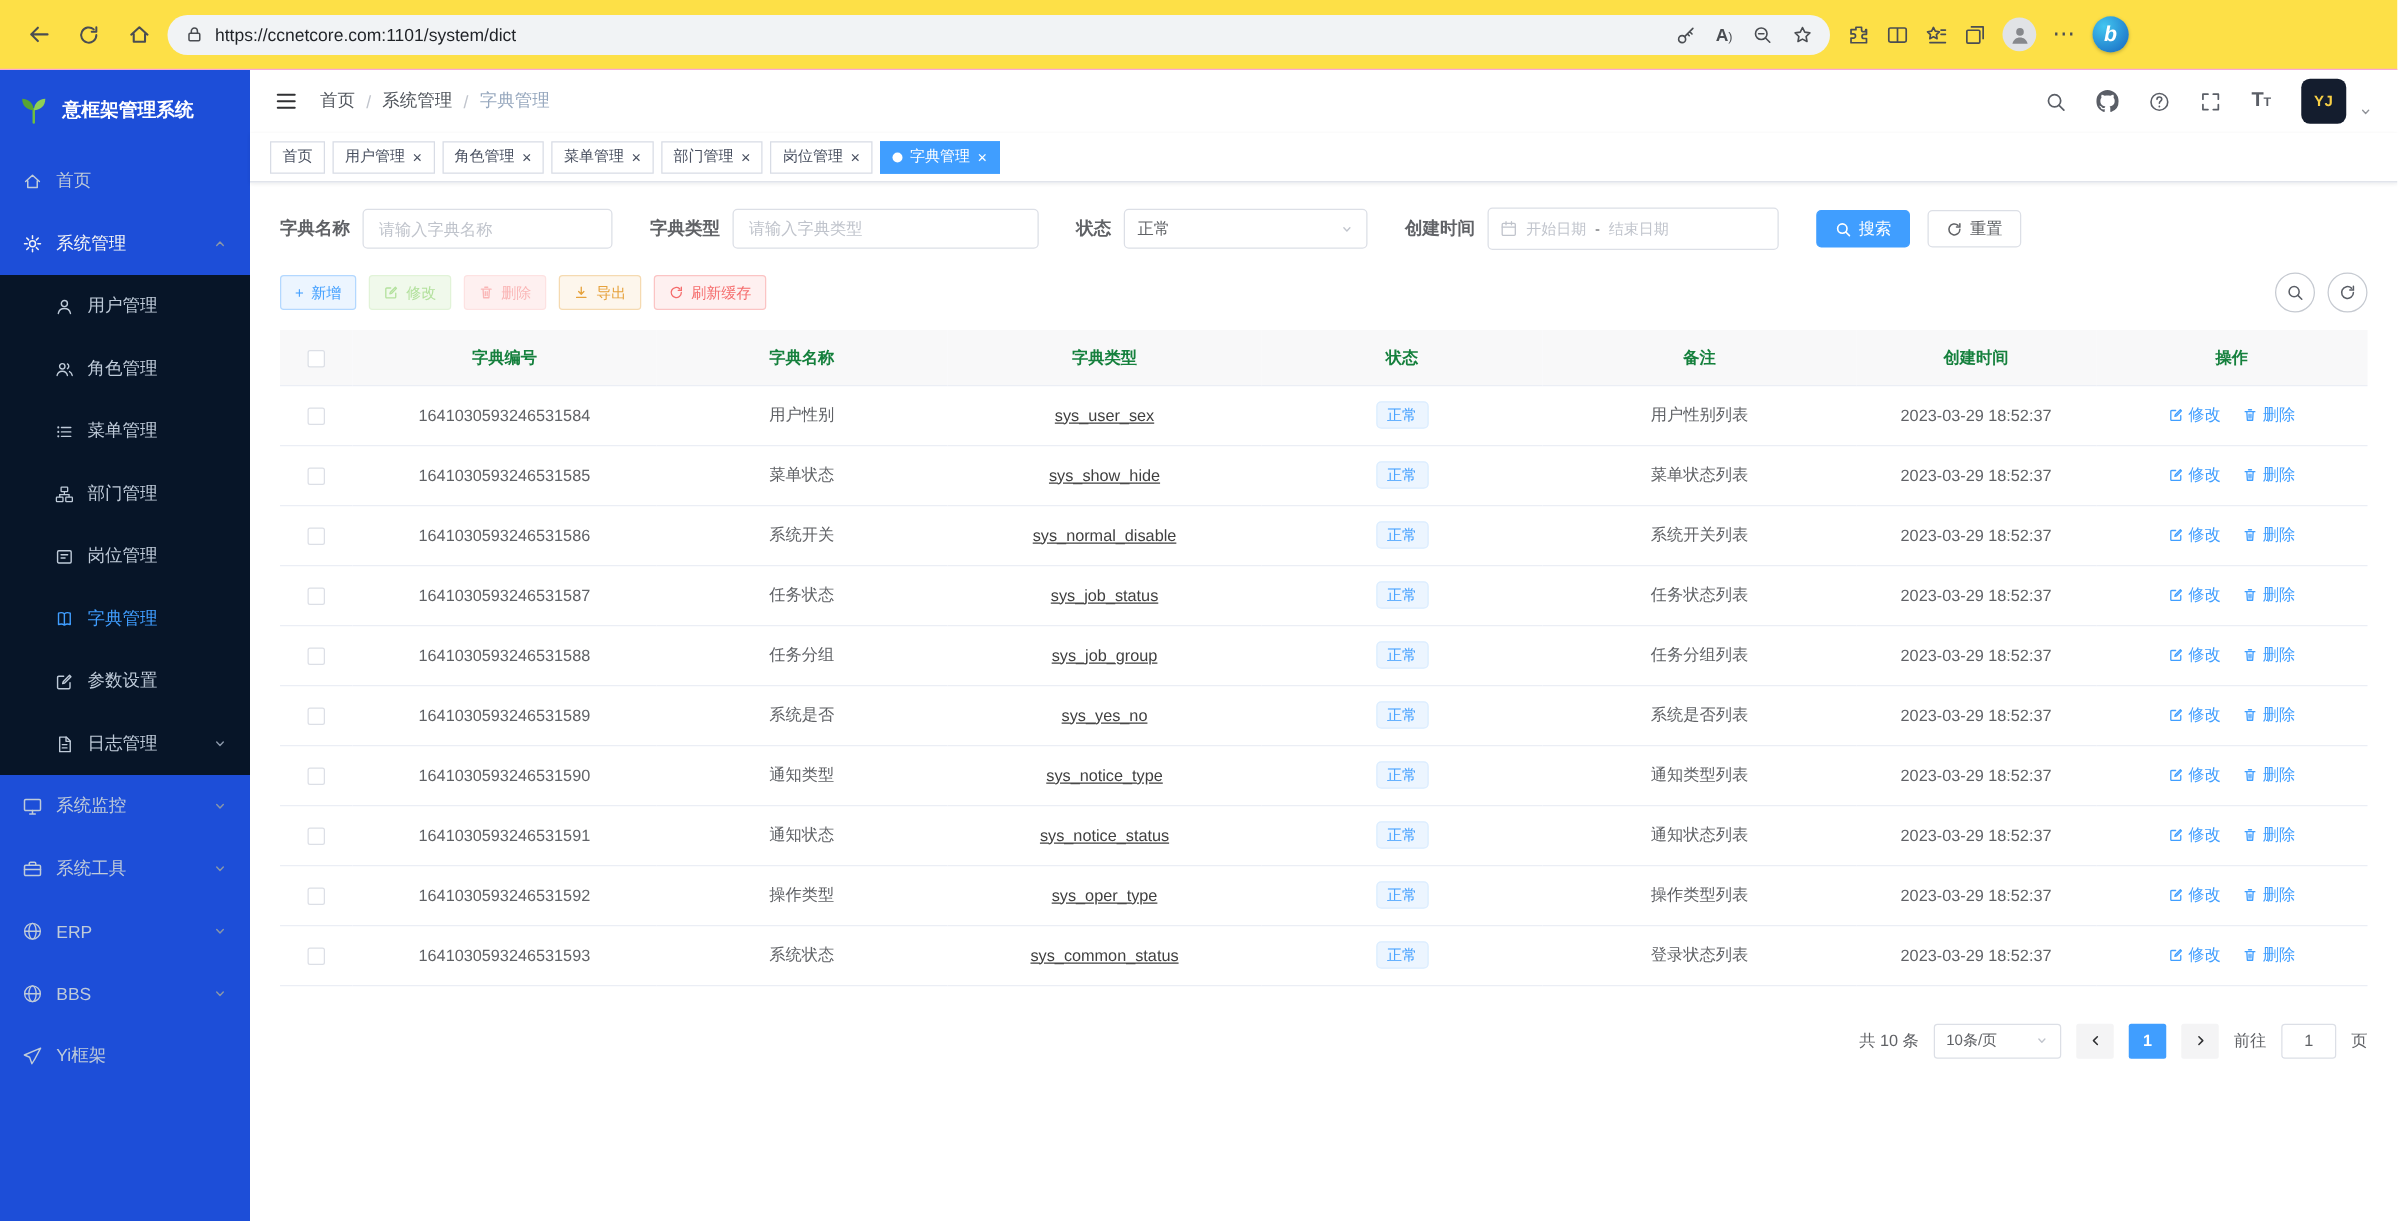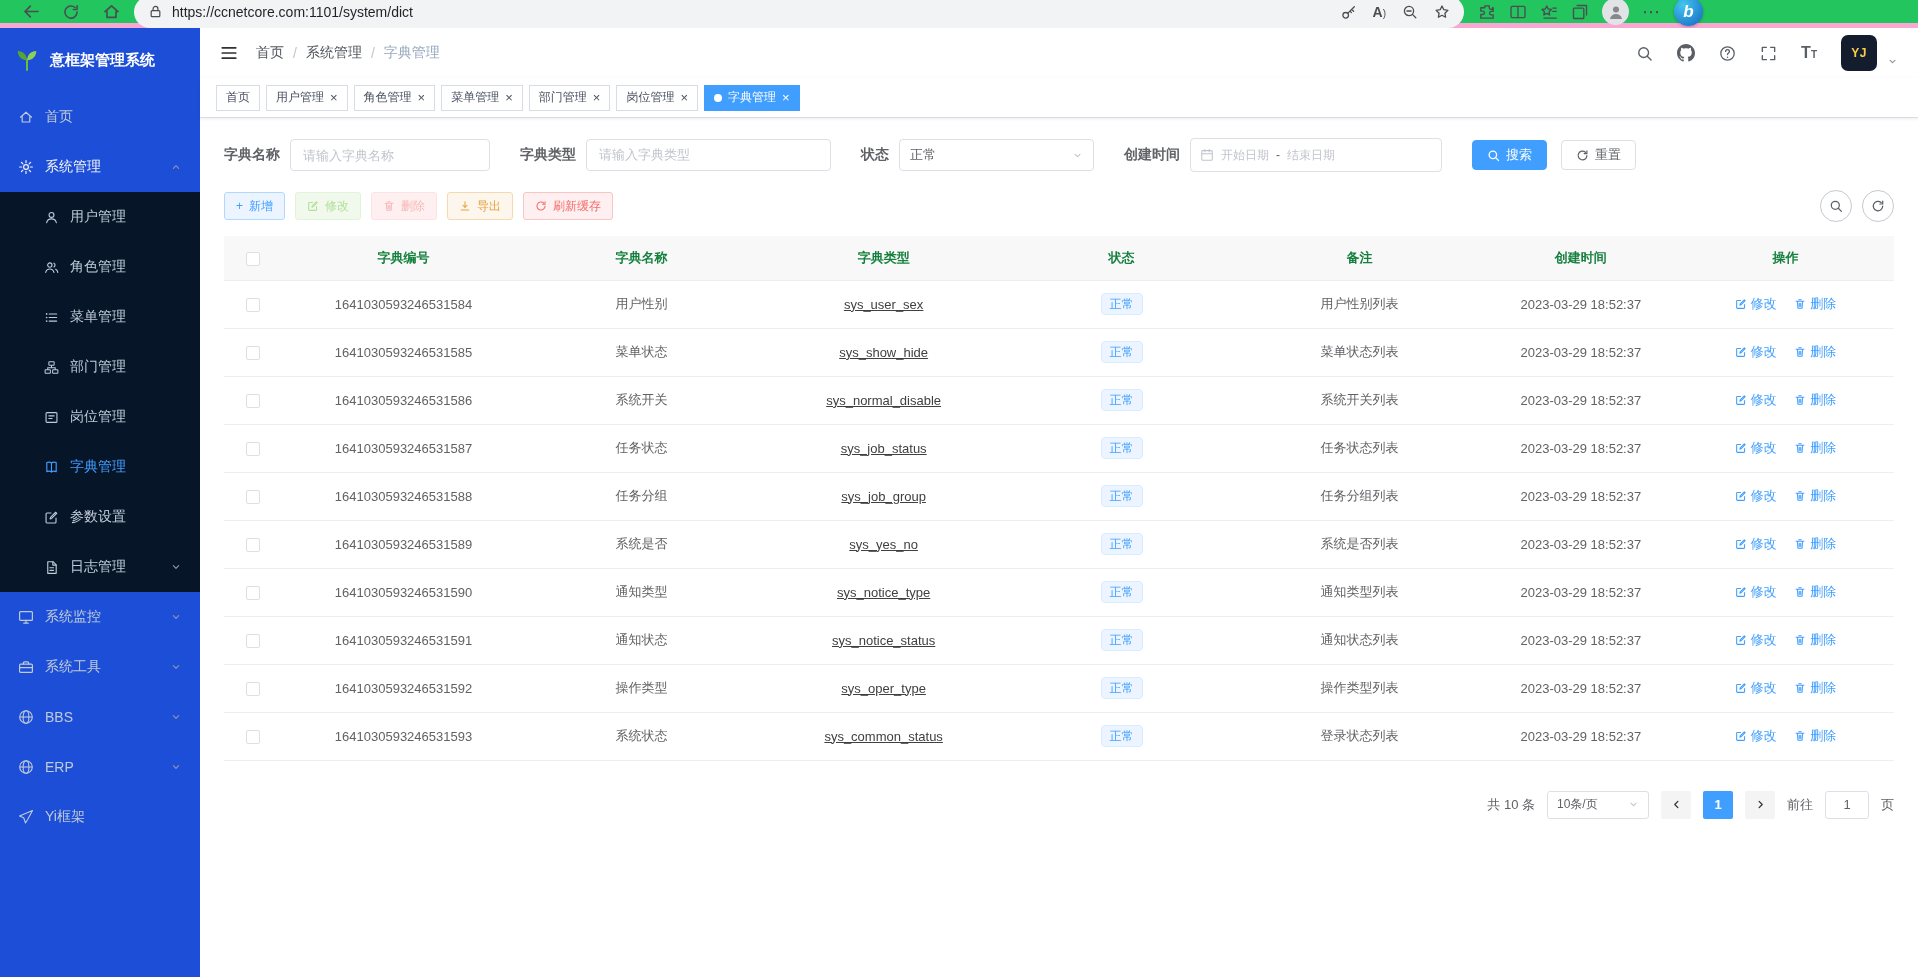--- a/index.html
+++ b/index.html
@@ -2,21 +2,21 @@
 <html><head>
 <meta charset="utf-8">
 <style>
   * { margin:0; padding:0; box-sizing:border-box; }
   html,body { width:1918px; height:977px; }
   body { font-family:"Liberation Sans","DejaVu Sans",sans-serif; background:#fff; overflow:hidden; }
   svg { display:block; }
   .screen { width:1918px; height:977px; display:flex; flex-direction:column; }
 
   
-  .browser-bar { height:28px; background:#22c55e; border-bottom:5px solid #f9a8d4; display:flex; align-items:center; padding:0 14px; flex-shrink:0; }
+  .browser-bar { height:56px; background:#fde047; border-bottom:1px solid #f9a8d4; display:flex; align-items:center; padding:0 14px; flex-shrink:0; }
   .bnav { display:flex; align-items:center; gap:6px; }
   .bicon { width:34px; height:34px; border-radius:6px; display:flex; align-items:center; justify-content:center; color:#4a4d52; cursor:pointer; }
   .address-bar { width:1330px; height:32px; background:#f1f3f5; border-radius:16px; display:flex; align-items:center; padding:0 14px; gap:9px; margin-left:6px; }
   .url { font-size:14px; color:#1f2227; flex:1; white-space:nowrap; overflow:hidden; }
   .addr-right { display:flex; align-items:center; gap:16px; color:#4a4d52; }
   .ricon { font-size:14px; color:#4a4d52; font-weight:bold; cursor:pointer; }
   .ricon small { font-size:10px; font-weight:normal; }
   .toolbar-right { display:flex; align-items:center; gap:13px; margin-left:14px; color:#4a4d52; }
   .avatar-circle { width:27px; height:27px; border-radius:50%; background:#e1e3e6; display:flex; align-items:center; justify-content:center; overflow:hidden; cursor:pointer; }
   .dots { font-size:18px; color:#4a4d52; letter-spacing:1px; cursor:pointer; }
@@ -58,21 +58,21 @@
   .tag-close { font-size:13px; line-height:1; }
 
   
   .filter-bar { display:flex; align-items:center; padding:20px 24px 0; font-size:14px; flex-shrink:0; }
   .f-group { display:flex; align-items:center; margin-right:30px; }
   .f-label { font-weight:bold; color:#606266; margin-right:10px; white-space:nowrap; }
   .f-input { height:32px; border:1px solid #dcdfe6; border-radius:4px; padding:0 12px; font-size:13px; color:#606266; background:#fff; outline:none; font-family:inherit; }
   .f-input::placeholder { color:#c0c4cc; }
   .f-select { width:195px; height:32px; border:1px solid #dcdfe6; border-radius:4px; background:#fff; display:flex; align-items:center; justify-content:space-between; padding:0 10px; cursor:pointer; }
   .f-select .val { font-size:13px; color:#606266; }
-  .daterange { width:252px; height:32px; border:1px solid #dcdfe6; border-radius:4px; background:#fff; display:flex; align-items:center; gap:7px; padding:16px 9px; font-size:12px; color:#c0c4cc; cursor:pointer; }
+  .daterange { width:233px; height:32px; border:1px solid #dcdfe6; border-radius:4px; background:#fff; display:flex; align-items:center; gap:7px; padding:16px 9px; font-size:12px; color:#c0c4cc; cursor:pointer; }
   .daterange .dsep { color:#606266; }
   .btn { height:30px; border-radius:4px; display:inline-flex; align-items:center; gap:6px; padding:0 14px; font-size:13px; cursor:pointer; border:1px solid transparent; white-space:nowrap; }
   .btn-primary { background:#409eff; border-color:#409eff; color:#fff; }
   .btn-default { background:#fff; border-color:#dcdfe6; color:#606266; }
 
   
   .btn-bar { display:flex; align-items:center; gap:10px; padding:18px 24px 12px; flex-shrink:0; }
   .mini { height:28px; padding:0 11px; font-size:12px; border-radius:3px; }
   .btn-plain-primary { background:#ecf5ff; border-color:#b3d8ff; color:#409eff; }
   .btn-plain-success { background:#f0f9eb; border-color:#e1f3d8; color:#b3e19d; cursor:not-allowed; }
@@ -288,32 +288,32 @@
         <svg class="chev" width="12" height="12" viewBox="0 0 16 16" fill="none" stroke="currentColor" stroke-width="1.5" stroke-linecap="round" stroke-linejoin="round">
             <path d="m4.5 6.2 3.5 3.6 3.5-3.6"></path>
           </svg>
       </div>
       <div class="menu-item">
         <svg width="16" height="16" viewBox="0 0 16 16" fill="none" stroke="currentColor" stroke-width="1.1">
             <circle cx="8" cy="8" r="6.3"></circle>
             <ellipse cx="8" cy="8" rx="2.9" ry="6.3"></ellipse>
             <path d="M1.7 8h12.6"></path>
           </svg>
-        <span>BBS</span>
+        <span>ERP</span>
         <svg class="chev" width="12" height="12" viewBox="0 0 16 16" fill="none" stroke="currentColor" stroke-width="1.5" stroke-linecap="round" stroke-linejoin="round">
             <path d="m4.5 6.2 3.5 3.6 3.5-3.6"></path>
           </svg>
       </div>
       <div class="menu-item">
         <svg width="16" height="16" viewBox="0 0 16 16" fill="none" stroke="currentColor" stroke-width="1.1">
             <circle cx="8" cy="8" r="6.3"></circle>
             <ellipse cx="8" cy="8" rx="2.9" ry="6.3"></ellipse>
             <path d="M1.7 8h12.6"></path>
           </svg>
-        <span>ERP</span>
+        <span>BBS</span>
         <svg class="chev" width="12" height="12" viewBox="0 0 16 16" fill="none" stroke="currentColor" stroke-width="1.5" stroke-linecap="round" stroke-linejoin="round">
             <path d="m4.5 6.2 3.5 3.6 3.5-3.6"></path>
           </svg>
       </div>
       <div class="menu-item">
         <svg width="16" height="16" viewBox="0 0 16 16" fill="none" stroke="currentColor" stroke-width="1.1" stroke-linejoin="round">
             <path d="M14.5 1.5 1.5 7l4.2 1.8L7.5 14l2.3-3.7 4.7-8.8z"></path>
           </svg>
         <span>Yi框架</span>
       </div>

